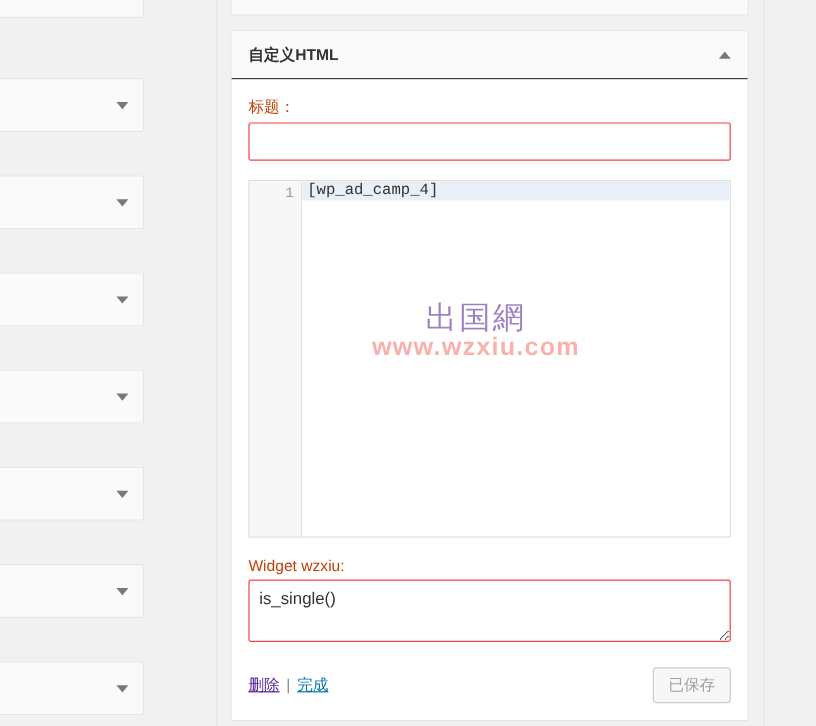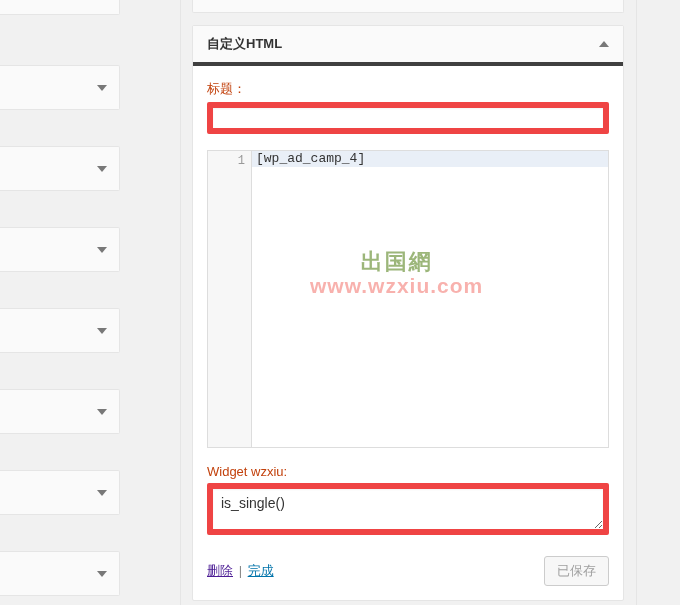--- a/index.html
+++ b/index.html
@@ -63,21 +63,21 @@
     height: 605px;
   }
   .widget-container {
     border: 1px solid #e5e5e5;
     background: #fff;
     margin-top: 12px;
     border-radius: 2px;
   }
   .widget-header {
     background: #fafafa;
-    border-bottom: 4px solid #404040;
+    border-bottom: 1px solid #404040;
     height: 40px;
     padding: 0 14px;
     display: flex;
     align-items: center;
     justify-content: space-between;
     font-weight: 600;
     color: #333;
   }
   .widget-header .caret-up {
     width: 0; height: 0;
@@ -89,21 +89,21 @@
     padding: 14px;
   }
   .field-label {
     display: block;
     font-size: 13px;
     color: #c2410c;
     margin-bottom: 4px;
   }
   input.text-input, textarea.wl-input {
     width: 100%;
-    border: 6px solid #ef4444;
+    border: 1px solid #ef4444;
     background: #fff;
     box-shadow: inset 0 1px 2px rgba(0,0,0,0.05);
     font-size: 14px;
     padding: 6px 8px;
     font-family: inherit;
     color: #333;
     border-radius: 2px;
   }
   input.text-input { height: 32px; }
   textarea.wl-input { height: 52px; resize: both; }
@@ -149,23 +149,23 @@
   .watermark {
     position: absolute;
     top: 100px;
     left: 58px;
     text-align: center;
     pointer-events: none;
     user-select: none;
     opacity: 0.55;
   }
   .wm1 {
-    font-size: 22px;
-    font-weight: 700;
-    color: #4d7c0f;
+    font-size: 26px;
+    font-weight: 400;
+    color: #4c1d95;
     letter-spacing: 2px;
     line-height: 1;
   }
   .wm2 {
     font-size: 21px;
     font-weight: 700;
     color: #ef4e45;
     letter-spacing: 1px;
     line-height: 1;
     margin-top: 2px;

